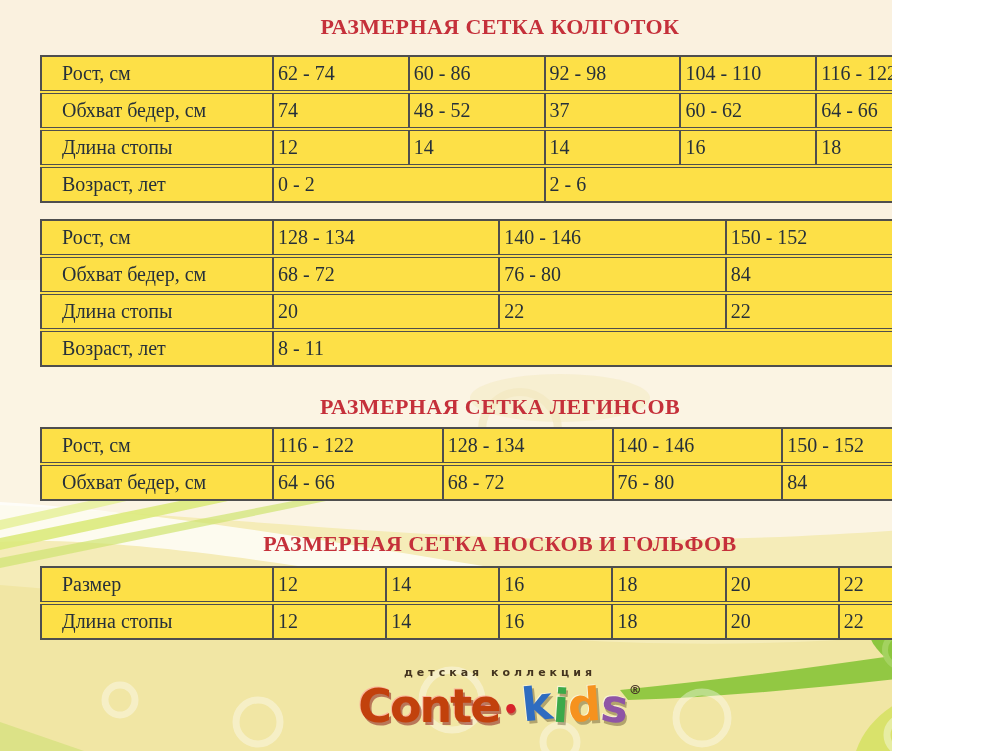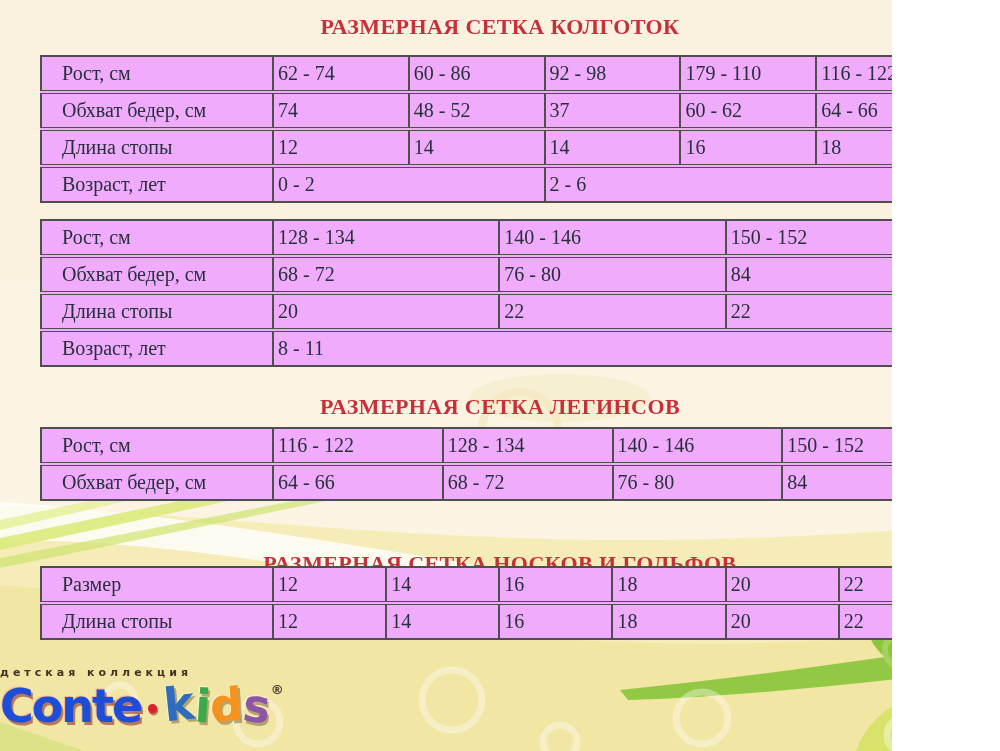--- a/index.html
+++ b/index.html
@@ -10,43 +10,43 @@
   }
   .bg { position:absolute; left:0; top:0; width:1000px; height:751px; }
 
   .sec-title {
     position:absolute; left:0; width:1000px; text-align:center;
     font-weight:bold; font-size:22px; line-height:24px;
     color:#c5303a; letter-spacing:0.4px;
   }
   #title-tights   { top:15px; }
   #title-leggings { top:395px;text-align:center; }
-  #title-socks    { top:552px; }
+  #title-socks    { top:532px; }
 
   table.sz {
     position:absolute; left:40px; width:913px;
     border-collapse:collapse; table-layout:fixed;
-    background:#f0abfc;
+    background:#fde047;
     font-size:20px; color:#26303a;
   }
   table.sz { border:2px solid #464646; }
   table.sz td { border:2px solid #4e4e4e; height:33px; padding:0 4px; overflow:hidden; }
   table.sz tr + tr td { border-top:4px double #4e4e4e; }
   td.lbl { text-align:left !important; padding-left:20px !important; }
   #table-tights-1 { top:55px; }
   #table-tights-2 { top:219px; }
   #table-leggings { top:427px; }
   #table-socks    { top:566px; }
 
-  .logo { position:absolute; left:0; top:666px; width:1000px; 
+  .logo { position:absolute; left:0; top:666px; width:1000px; text-align:center;
           font-family:"DejaVu Sans","Liberation Sans",sans-serif; }
   .tagline { font-size:11px; font-weight:bold; letter-spacing:4px; color:#44341f; }
   .brand { margin-top:1px; font-size:46px; font-weight:bold; line-height:52px; white-space:nowrap; }
   .brand span { display:inline-block; }
-  .conte { color:#1d4ed8; letter-spacing:-2px;
+  .conte { color:#c2410c; letter-spacing:-2px;
            text-shadow:2px 3px 0 rgba(130,8,12,.5), -1px -1px 0 rgba(255,160,150,.7); }
   .dot   { color:#d8242a; font-size:26px; vertical-align:middle; margin:0 3px;
            text-shadow:1px 2px 0 rgba(130,8,12,.5); }
   .kl { text-shadow:2px 3px 0 rgba(60,40,10,.35), -1px -1px 0 rgba(255,255,255,.55); }
   .kl-k { color:#2e6cc0; transform:rotate(-6deg) translateY(-2px); }
   .kl-i { color:#3ca94a; transform:rotate(4deg); }
   .kl-d { color:#f6921e; transform:rotate(-4deg) translateY(-1px); }
   .kl-s { color:#8f55a5; transform:rotate(6deg); }
   .reg { font-size:13px; color:#4a3a28; vertical-align:top; line-height:20px; }
 </style>
@@ -113,21 +113,21 @@
         <col>
         <col>
         <col>
       </colgroup>
     <tbody>
         <tr>
       <td class="lbl">Рост, см</td>
       <td>62 - 74</td>
       <td>60 - 86</td>
       <td>92 - 98</td>
-      <td>179 - 110</td>
+      <td>104 - 110</td>
       <td>116 - 122</td>
     </tr>
     <tr>
       <td class="lbl">Обхват бедер, см</td>
       <td>74</td>
       <td>48 - 52</td>
       <td>37</td>
       <td>60 - 62</td>
       <td>64 - 66</td>
     </tr>

